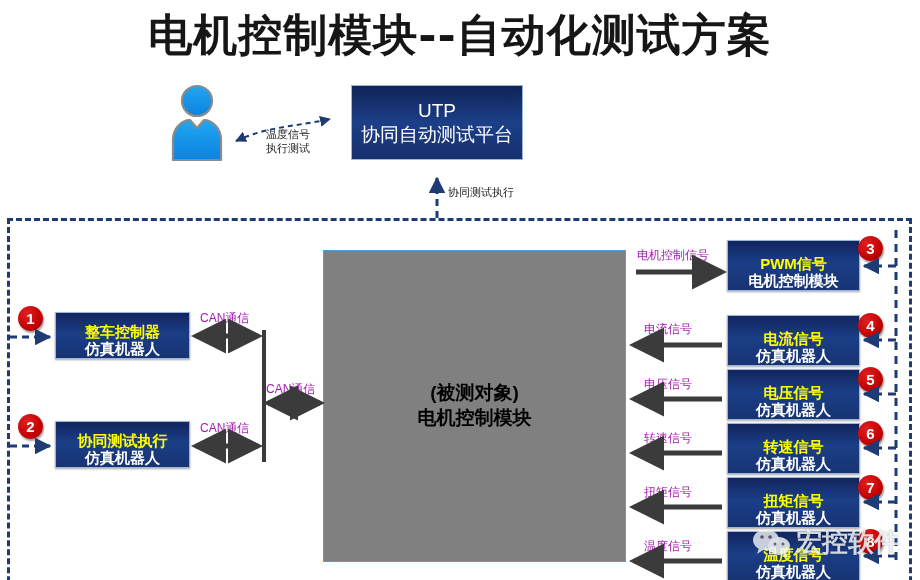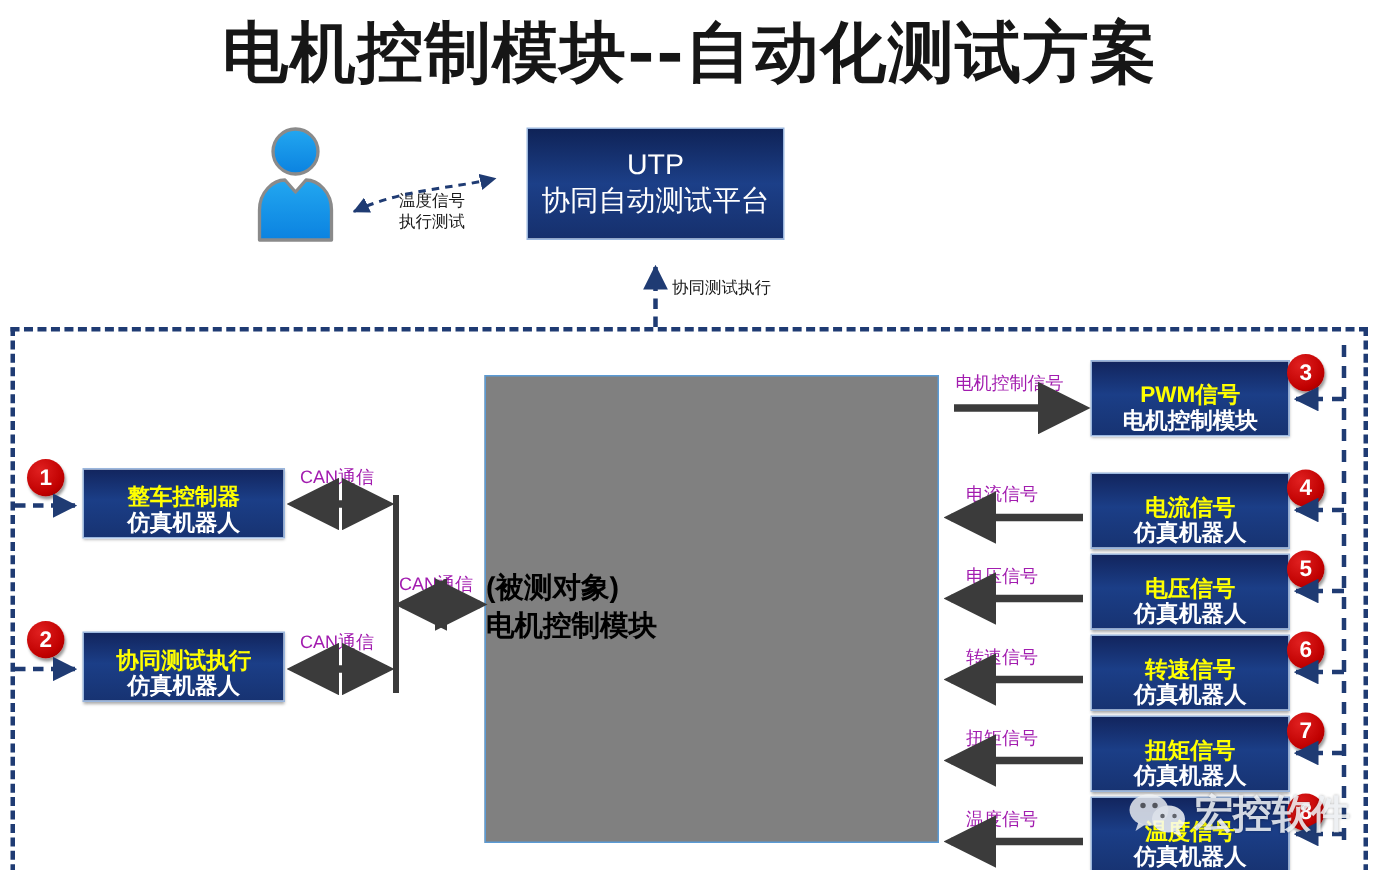--- a/index.html
+++ b/index.html
@@ -66,21 +66,21 @@
   }
   #utp-box .utp-l1 { color:#fff; font-size: 19px; font-weight: 400; }
   #utp-box .utp-l2 { color:#fff; font-size: 19px; font-weight: 400; }
 
   
   #dut-box {
     left: 323px; top: 250px; width: 303px; height: 312px;
     background: #808080;
     border: 1px solid #5b9bd5;
     display: flex; flex-direction: column;
-    align-items: flex-start; justify-content: center;
+    align-items: center; justify-content: center;
     box-sizing: border-box;
   }
   #dut-box .d1, #dut-box .d2 {
     color: #000;
     font-weight: 700;
     font-size: 19px;
     line-height: 1.3;
   }
 
   

